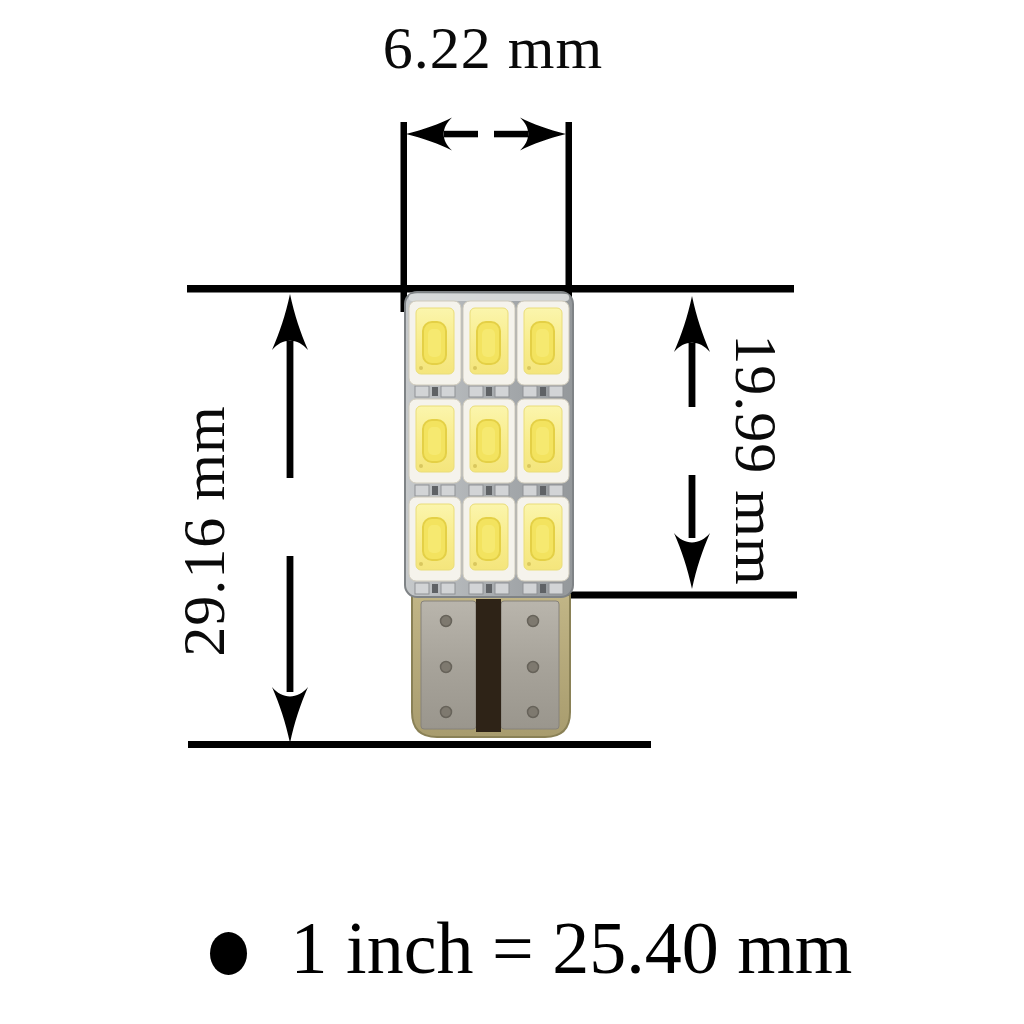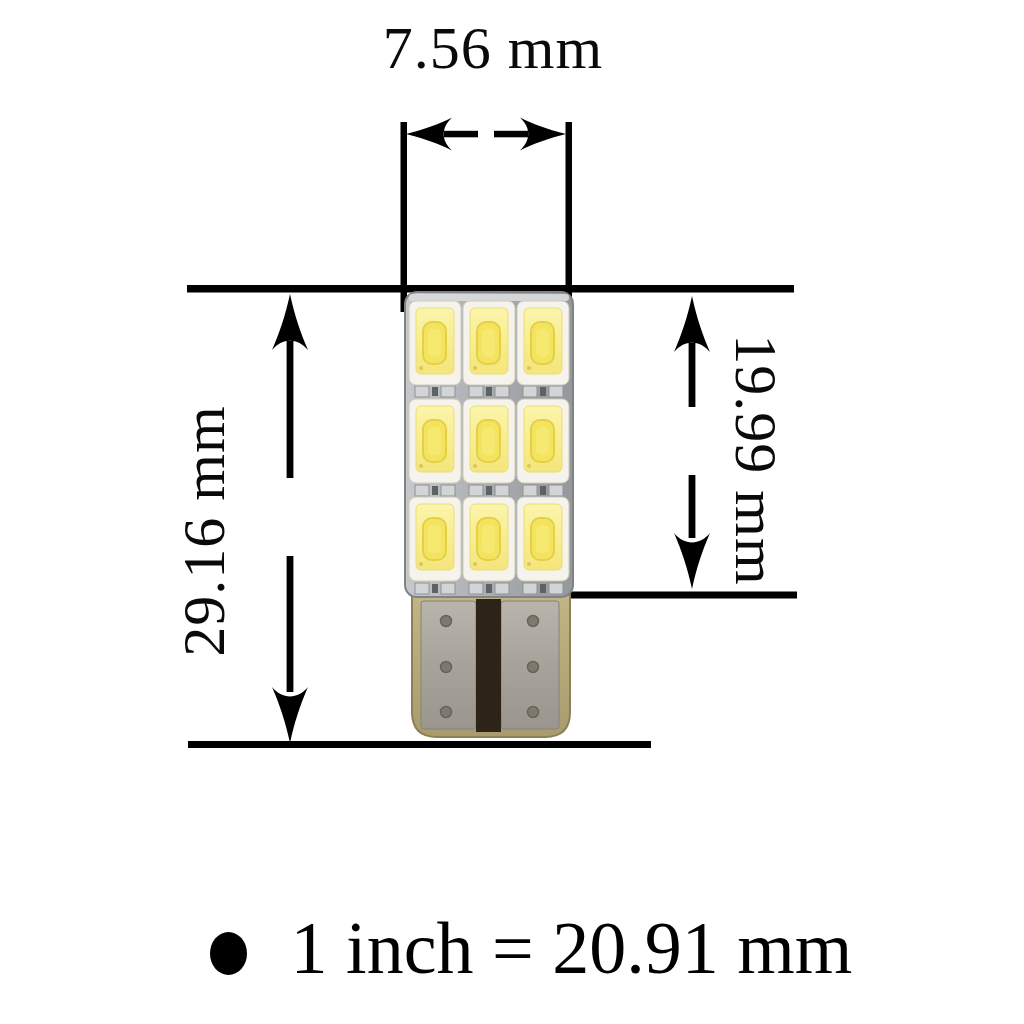--- a/index.html
+++ b/index.html
@@ -153,24 +153,24 @@
           <use href="#smd-led" x="463" y="399"></use>
           <use href="#smd-led" x="517" y="399"></use>
           <use href="#smd-led" x="409" y="497"></use>
           <use href="#smd-led" x="463" y="497"></use>
           <use href="#smd-led" x="517" y="497"></use>
         </g>
       </g>
     </g>
   </svg>
 
-  <div class="dim-label dim-top">7.56 mm</div>
+  <div class="dim-label dim-top">6.22 mm</div>
 
   <div class="dim-label dim-left">29.16 mm</div>
 
   <div class="dim-label dim-right">19.99 mm</div>
 
   <div class="scale-note">
     <span class="bullet"></span>
-    <span>1 inch = 20.91 mm</span>
+    <span>1 inch = 25.40 mm</span>
   </div>
 
 </div>
 
 </body></html>

